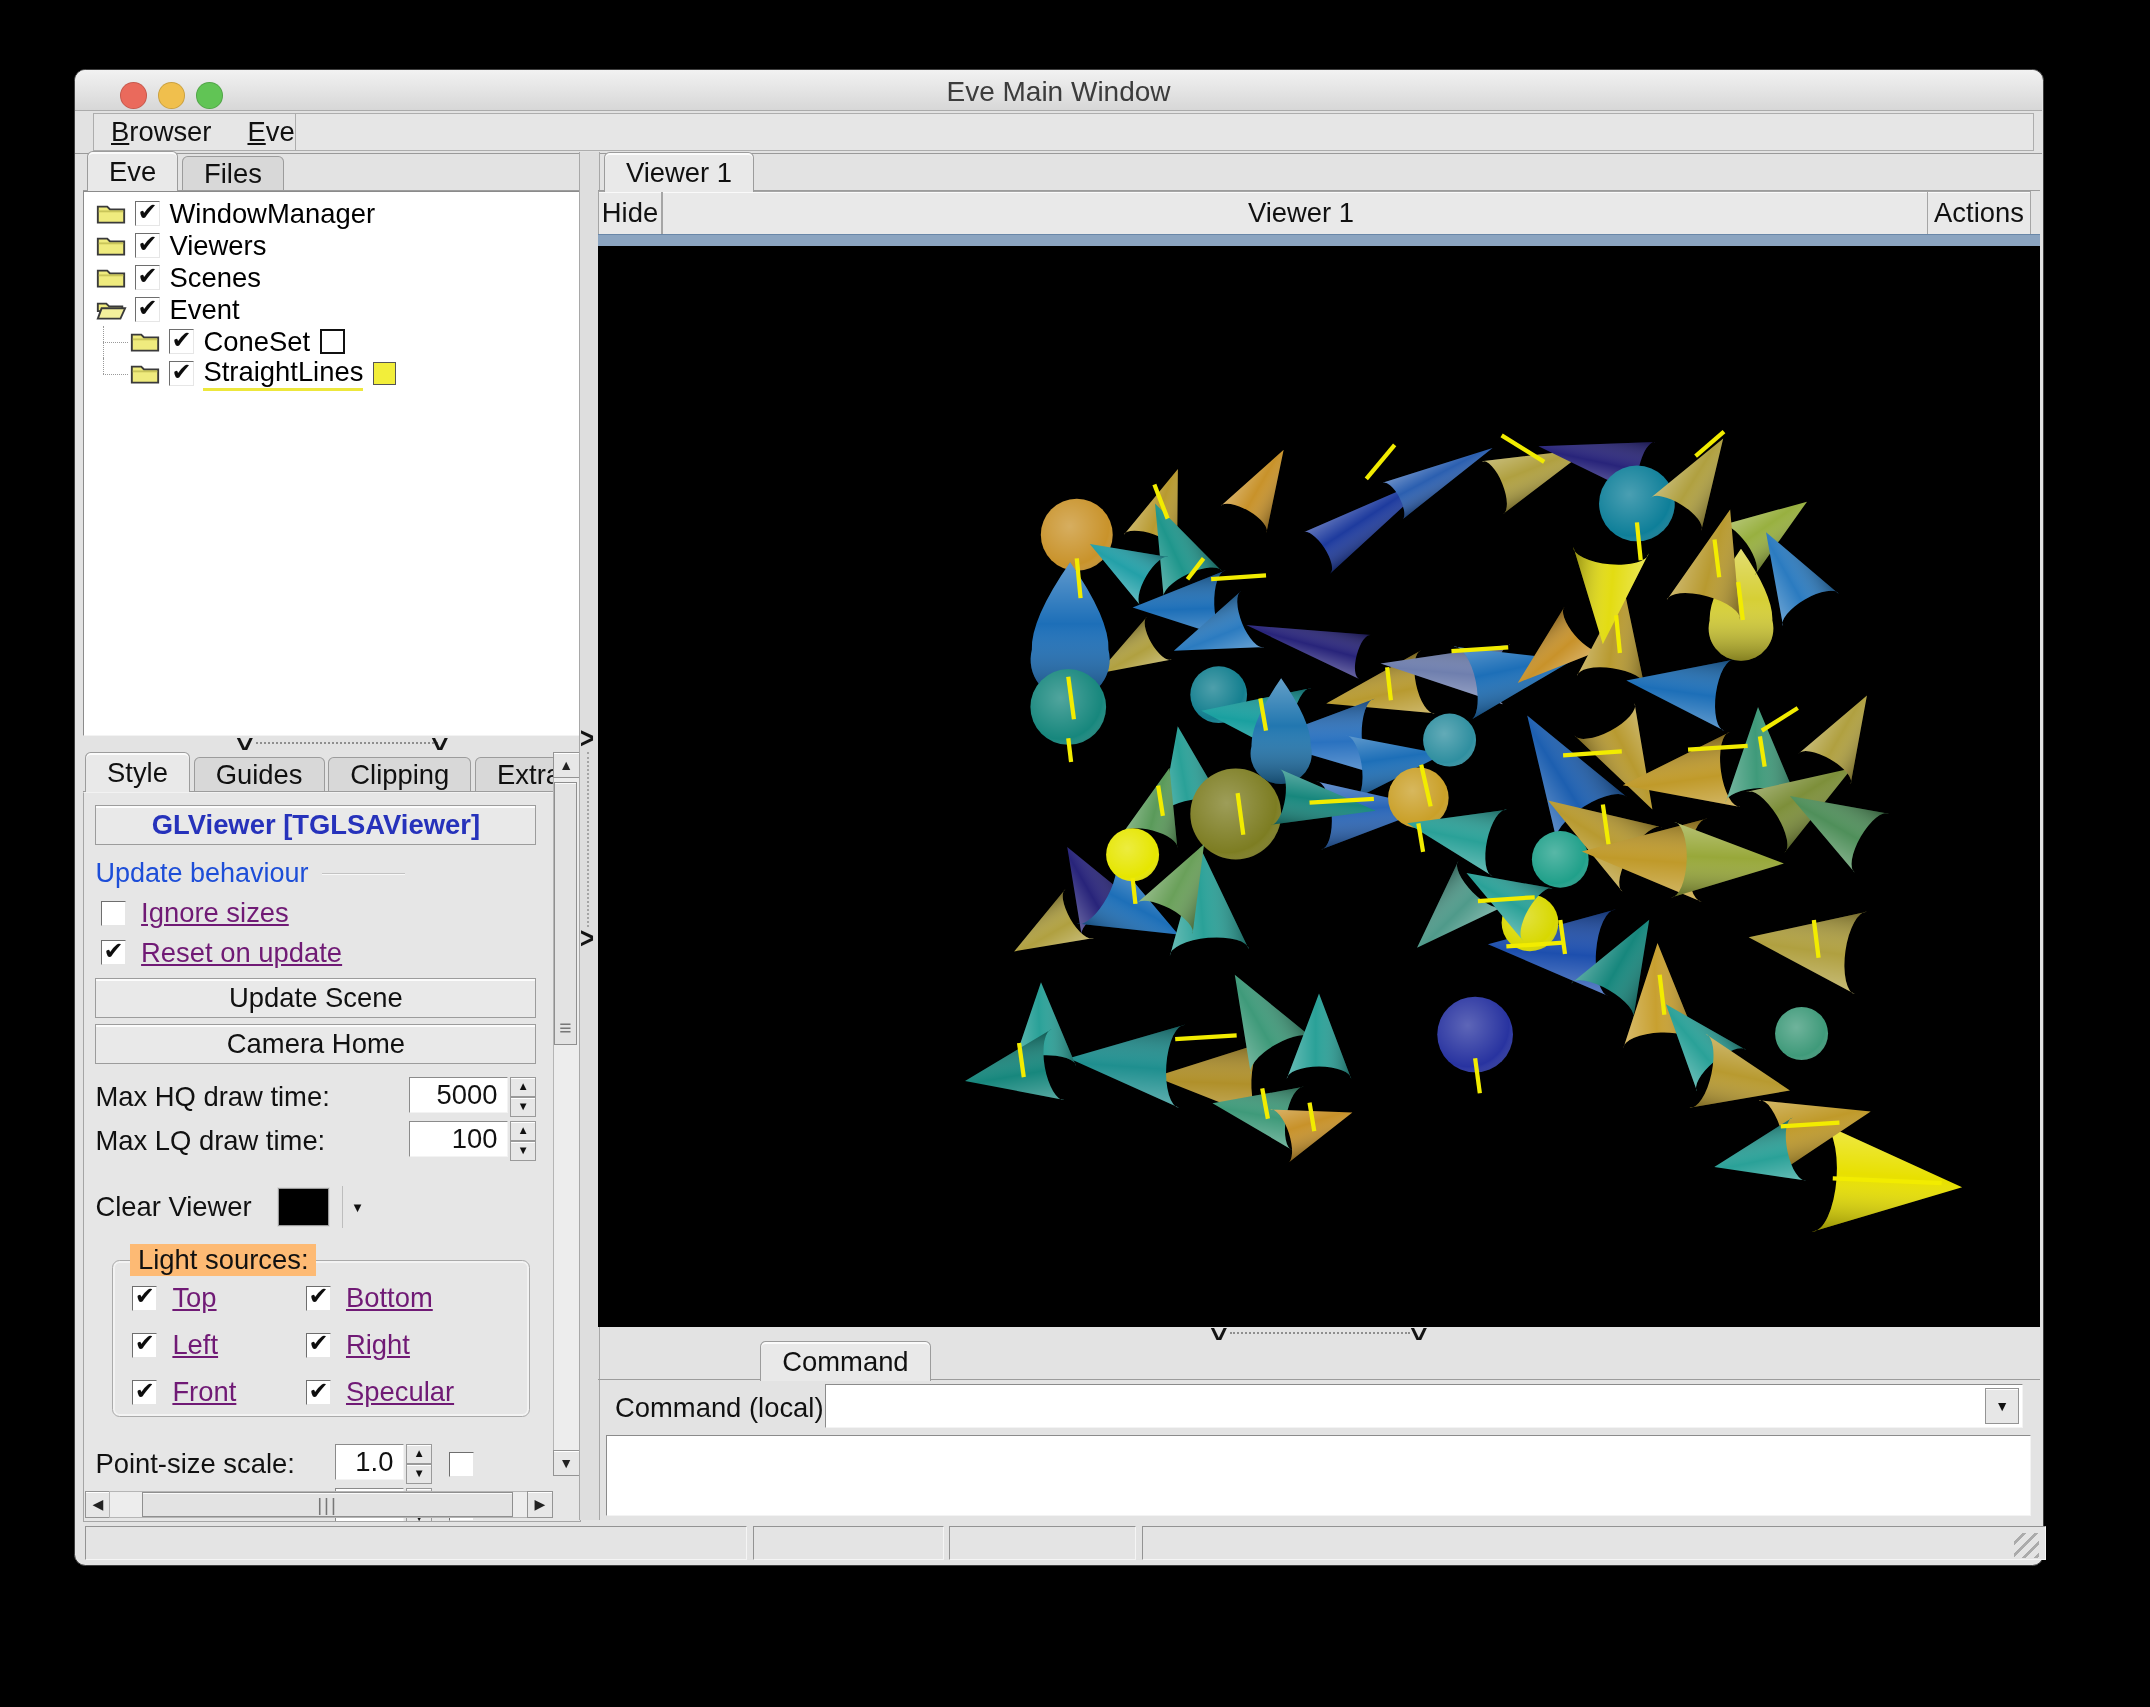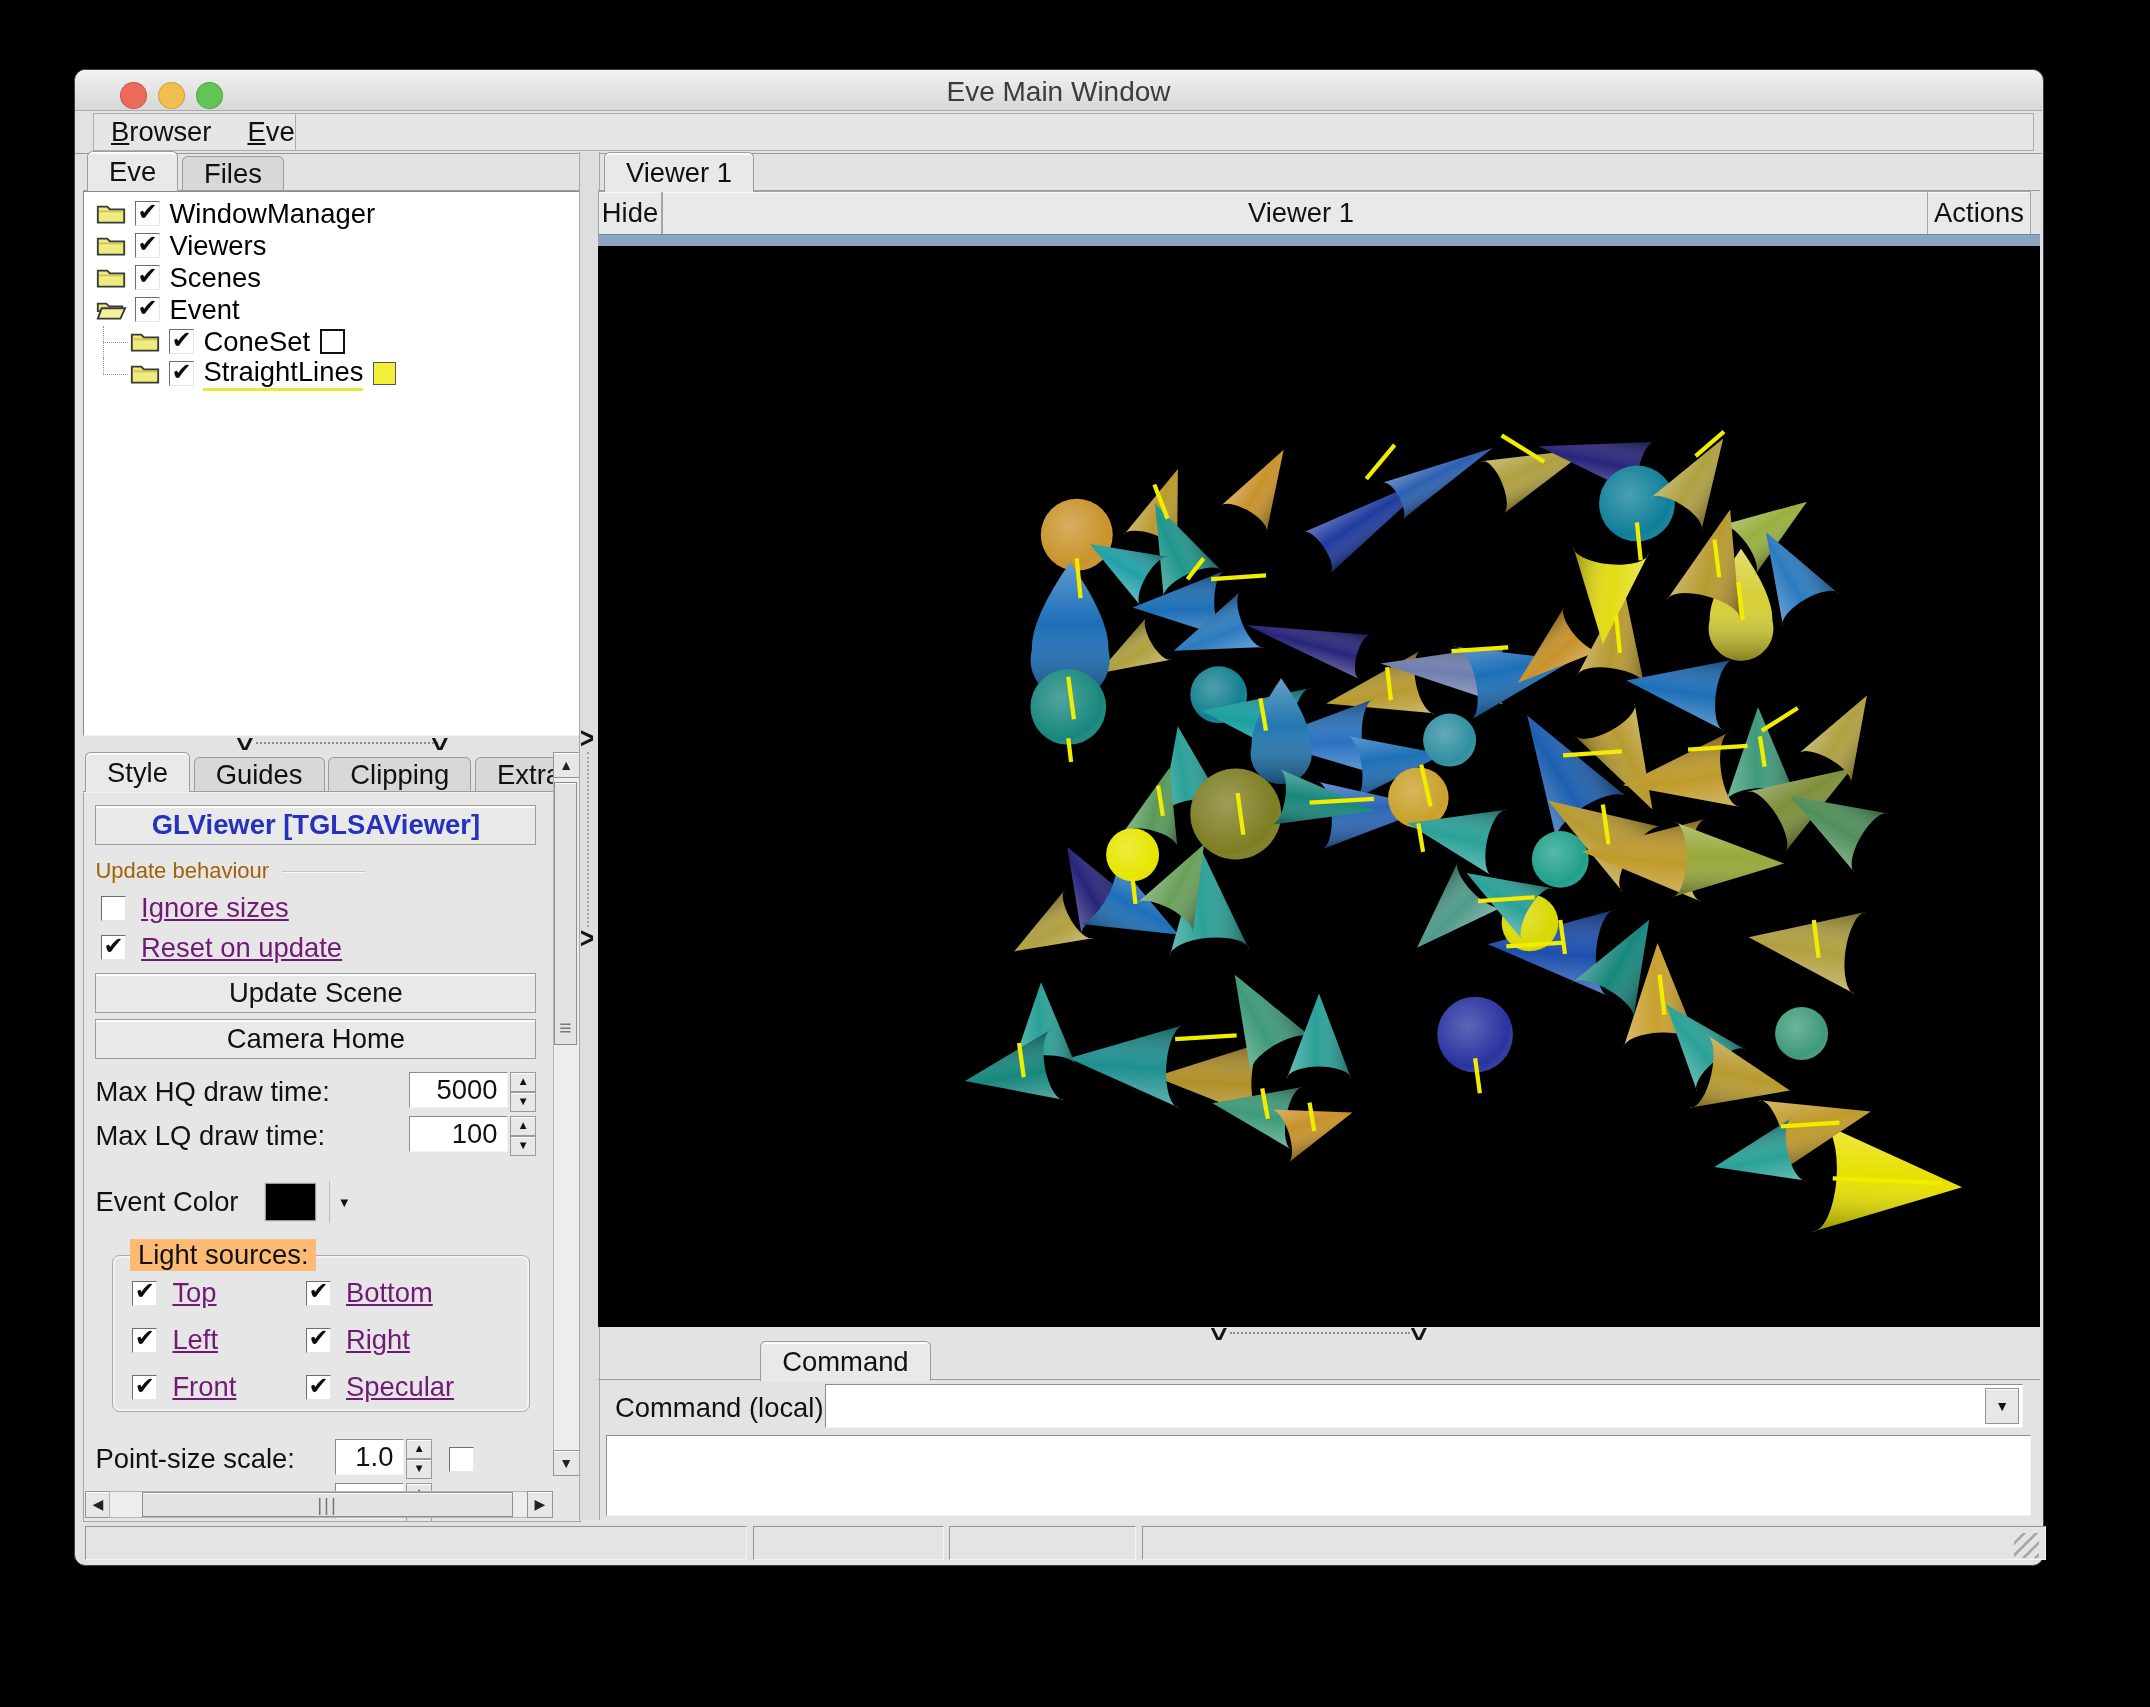--- a/index.html
+++ b/index.html
@@ -49,21 +49,21 @@
   .chev.right{transform:scaleY(1.25);}
   .vstrip{left:579px;top:152px;width:19px;height:1368px;background:#dedede;
           border-left:0.9px solid #a8a8a8;border-right:0.9px solid #a8a8a8;}
   .vsplit-dots{position:absolute;width:0;border-left:2.8px dotted #a5a5a5;}
   
   .stylepanel{left:83px;top:792px;width:496px;height:728px;background:#e6e6e6;
               border:0.9px solid #a5a5a5;border-top:0.9px solid #f2f2f2;overflow:hidden;}
   .gbtn{height:38px;line-height:38px;text-align:center;font-size:27.4px;background:#e9e9e9;
         border:0.9px solid #9c9c9c;box-shadow:inset 0 1.9px 0 #fcfcfc;margin-bottom:5.7px;}
   .linkbtn{color:#2632bb;font-weight:bold;}
-  .secttitle{font-size:22px;color:#a16207;display:flex;align-items:center;gap:13.2px;}
+  .secttitle{font-size:27px;color:#1d4ed8;display:flex;align-items:center;gap:13.2px;}
   .secttitle::after{content:"";width:83px;border-top:1.9px solid #c3c3c3;box-shadow:0 0.9px 0 #fafafa;}
   .optrow{display:flex;align-items:center;gap:15px;font-size:27.4px;margin:7.6px 0;}
   .optlabel{color:#701a75;text-decoration:underline;}
   .sprow{display:flex;align-items:center;height:44px;font-size:27.4px;gap:0;}
   .splabel{flex:0 0 auto;}
   .spin{display:inline-flex;margin-left:auto;}
   .spinval{display:inline-block;background:#fff;border:1.9px solid;border-color:#8b8b8b #f3f3f3 #f3f3f3 #8b8b8b;
            height:34px;line-height:34px;text-align:right;padding-right:9.5px;font-size:27.4px;}
   .spin.wide .spinval{width:87px;}
   .spin.narrow .spinval{width:57px;}
@@ -254,21 +254,21 @@
             <span class="spin wide">
               <span class="spinval">100</span>
               <span class="spinbtns">
                 <span class="sb">▲</span>
                 <span class="sb">▼</span>
               </span>
             </span>
           </div>
         </div>
       <div style="display:flex;align-items:center;margin-top:23px;">
-        <span style="font-size:27.4px;">Event Color</span>
+        <span style="font-size:27.4px;">Clear Viewer</span>
         <span class="clrswatch" style="margin-left: 26.5px; background: rgb(0, 0, 0);"></span>
         <span class="ddsep"></span>
         <span class="ddarrow">▼</span>
       </div>
       <div class="fieldset" style="margin:32px 0 0 17px;width:397px;height:142px;padding:13.2px 0 0 19px;">
         <span class="legend">Light sources:</span>
         <div id="lights-grid" style="display:grid;grid-template-columns:166px 1fr;column-gap:7.6px;">
             <div class="optrow">
               <span class="cb">
                 <span class="tick">✔</span>

